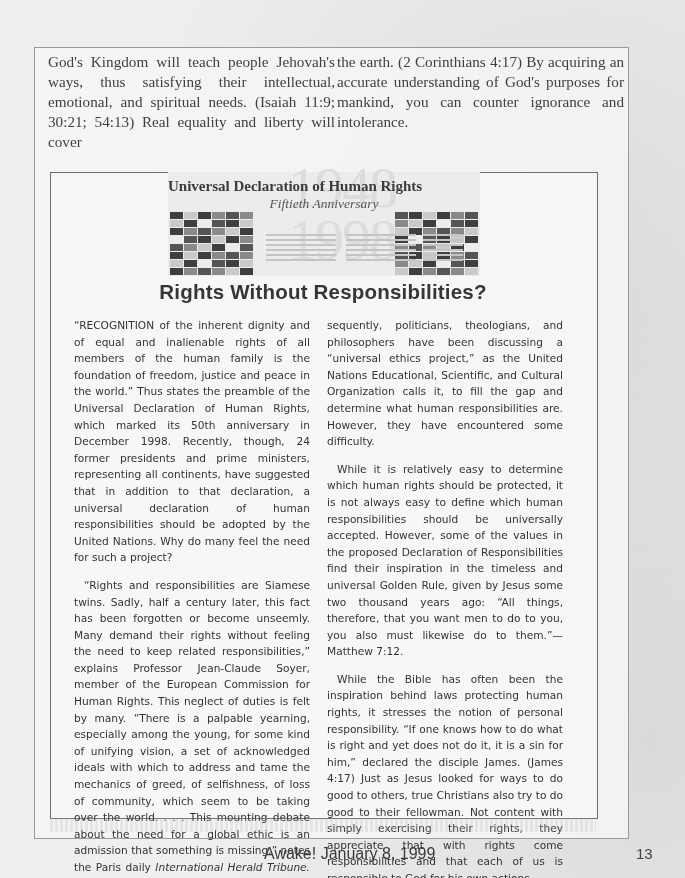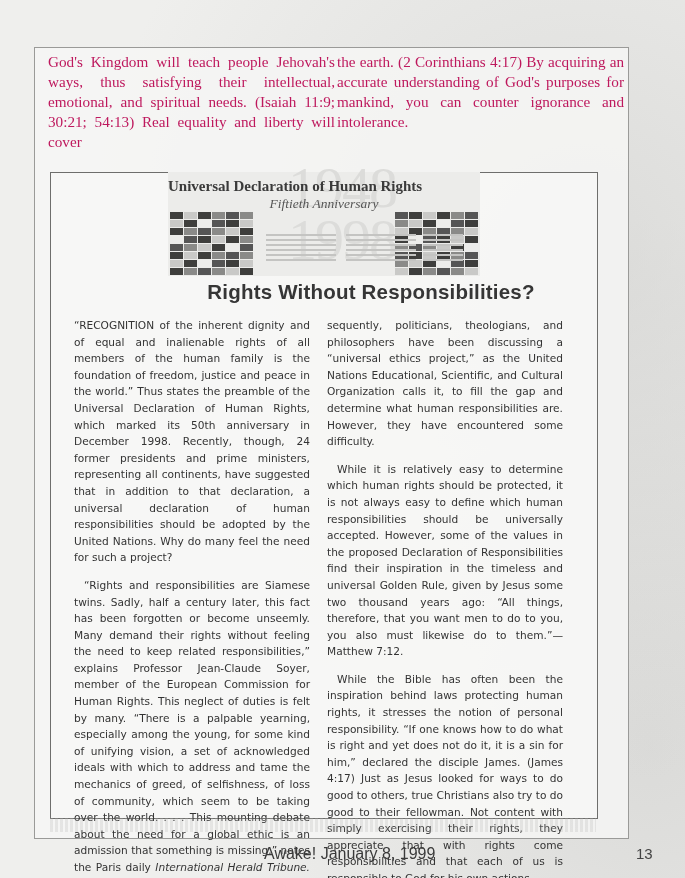--- a/index.html
+++ b/index.html
@@ -18,21 +18,21 @@
   }
   .outer-frame {
     position:absolute; left:34px; top:47px; width:593px; height:790px;
     border:1px solid #9a9a98;
     background:rgba(246,246,244,0.85);
   }
   .intro {
     position:absolute; left:48px; top:52px; width:576px;
     display:flex; gap:2px;
     font-family:"Liberation Serif", serif; font-size:15.2px; line-height:20px;
-    color:#be185d; text-align:justify;
+    color:#404040; text-align:justify;
   }
   .intro p { margin:0; flex:1; text-align:justify; }
   .box {
     position:absolute; left:50px; top:172px; width:546px; height:645px;
     border:1px solid #6e6e6c;
     background:rgba(248,248,246,0.7);
   }
   .banner {
     position:absolute; left:168px; top:172px; width:312px; height:104px;
     background:#ececea;
@@ -57,21 +57,20 @@
   .flag.l { background:#8a8a88; }
   .flag.d { background:#3e3e3c; }
   .flag.w { background:#c9c9c7; }
   .flag.e { background:transparent; }
   .banner-text { position:absolute; top:62px; height:36px; width:70px; }
   .banner-text i { display:block; height:2px; margin-bottom:3px; background:#c4c4c2; }
   .headline {
     position:absolute; left:50px; top:280px; width:546px; text-align:center;
     font-family:"Liberation Sans", sans-serif; font-weight:bold; font-size:20.5px; color:#363636;
     letter-spacing:0.2px;
-    padding-left:48px;
   }
   .col {
     position:absolute; top:306px; width:258px;
     font-family:"DejaVu Sans", sans-serif; font-size:10.6px; line-height:16.6px;
     color:#333; text-align:justify;
   }
   .col.left { left:63px; }
   .col.right { left:316px; }
   .col p { margin:11px; text-indent:10px; text-align:justify; }
   .col p.first { text-indent:0; }

